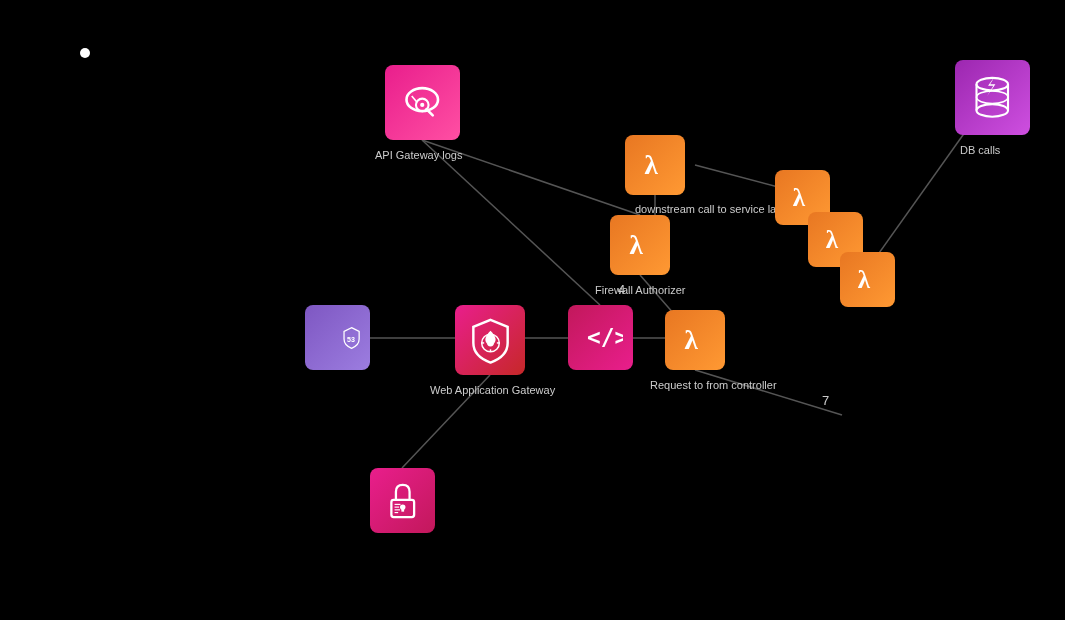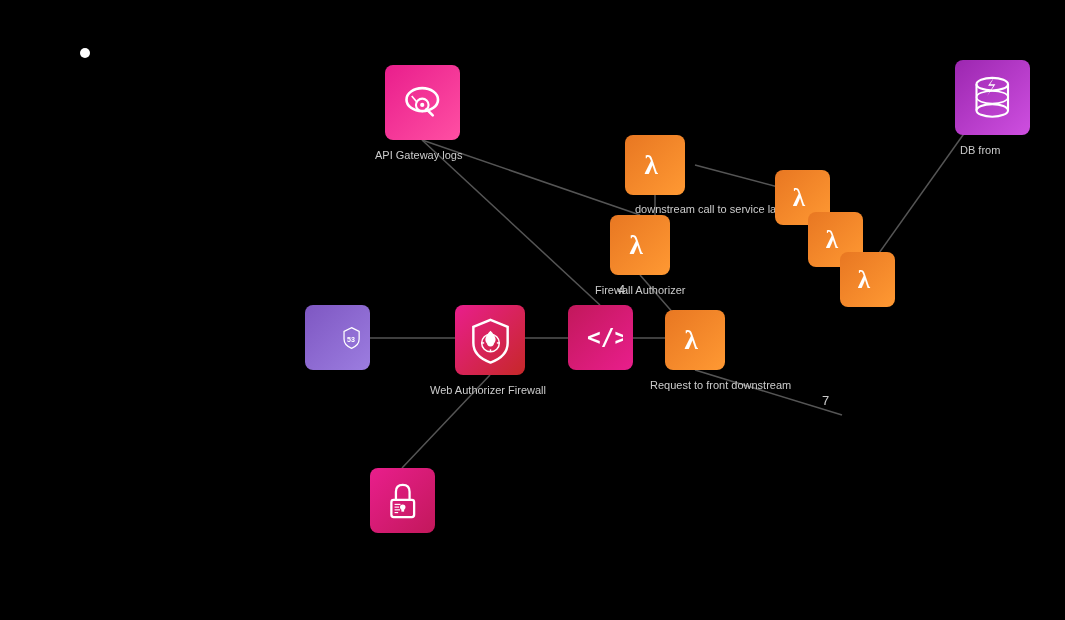--- a/index.html
+++ b/index.html
@@ -154,21 +154,21 @@
         <ellipse cx="50" cy="25" rx="30" ry="12" stroke="white" stroke-width="4" fill="none"></ellipse>
         <rect x="20" y="25" width="60" height="50" fill="none"></rect>
         <ellipse cx="50" cy="75" rx="30" ry="12" stroke="white" stroke-width="4" fill="none"></ellipse>
         <line x1="20" y1="25" x2="20" y2="75" stroke="white" stroke-width="4"></line>
         <line x1="80" y1="25" x2="80" y2="75" stroke="white" stroke-width="4"></line>
         <ellipse cx="50" cy="50" rx="30" ry="12" stroke="white" stroke-width="3" fill="none"></ellipse>
 
         <path d="M55 10 L42 28 L52 28 L40 48 L56 25 L46 25 Z" fill="white"></path>
       </svg>
     </div>
-    <span class="node-label" style="top:80px;left:5px;color:#ccc;">DB from</span>
+    <span class="node-label" style="top:80px;left:5px;color:#ccc;">DB calls</span>
   </div>
 
   <div class="node" style="left:610px;top:215px;">
     <div class="icon-box" style="width:60px;height:60px;background:linear-gradient(135deg,#e87722,#ff9933);">
       <svg viewBox="0 0 100 100" fill="white">
           <text x="25" y="72" font-size="65" font-family="serif" font-weight="bold">λ</text>
         </svg>
     </div>
     <span class="node-label" style="top:65px;left:-15px;color:#ccc;">Firewall Authorizer</span>
   </div>
@@ -194,39 +194,39 @@
         <path d="M50 30 C40 40 35 50 45 58 C42 52 48 48 50 55 C52 48 58 52 55 58 C65 50 60 40 50 30Z" fill="white"></path>
 
         <circle cx="50" cy="55" r="18" stroke="white" stroke-width="3" fill="none"></circle>
         <line x1="50" y1="37" x2="50" y2="42" stroke="white" stroke-width="3"></line>
         <line x1="50" y1="68" x2="50" y2="73" stroke="white" stroke-width="3"></line>
         <line x1="32" y1="55" x2="37" y2="55" stroke="white" stroke-width="3"></line>
         <line x1="63" y1="55" x2="68" y2="55" stroke="white" stroke-width="3"></line>
         <circle cx="50" cy="55" r="7" fill="white"></circle>
       </svg>
     </div>
-    <span class="node-label" style="top:75px;left:-25px;color:#ccc;">Web Authorizer Firewall</span>
+    <span class="node-label" style="top:75px;left:-25px;color:#ccc;">Web Application Gateway</span>
   </div>
 
   <div class="node" style="left:568px;top:305px;">
     <div class="icon-box" style="width:65px;height:65px;background:linear-gradient(135deg,#c2185b,#e91e8c);">
       <svg viewBox="0 0 100 100" fill="none" xmlns="http://www.w3.org/2000/svg">
 
         <text x="20" y="65" font-size="50" fill="white" font-weight="bold" font-family="monospace">&lt;/&gt;</text>
       </svg>
     </div>
   </div>
 
   <div class="node" style="left:665px;top:310px;">
     <div class="icon-box" style="width:60px;height:60px;background:linear-gradient(135deg,#e87722,#ff9933);">
       <svg viewBox="0 0 100 100" fill="white">
           <text x="25" y="72" font-size="65" font-family="serif" font-weight="bold">λ</text>
         </svg>
     </div>
-    <span class="node-label" style="top:65px;left:-15px;color:#ccc;">Request to front downstream</span>
+    <span class="node-label" style="top:65px;left:-15px;color:#ccc;">Request to from controller</span>
   </div>
 
   <span style="position:absolute;left:822px;top:393px;color:#ccc;font-size:13px;">7</span>
 
 
   <div class="node" style="left:370px;top:468px;">
     <div class="icon-box" style="width:65px;height:65px;background:linear-gradient(135deg,#e91e8c,#c2185b);">
       <svg viewBox="0 0 100 100" fill="none" xmlns="http://www.w3.org/2000/svg">
 
         <rect x="25" y="48" width="50" height="38" rx="5" stroke="white" stroke-width="5" fill="none"></rect>

